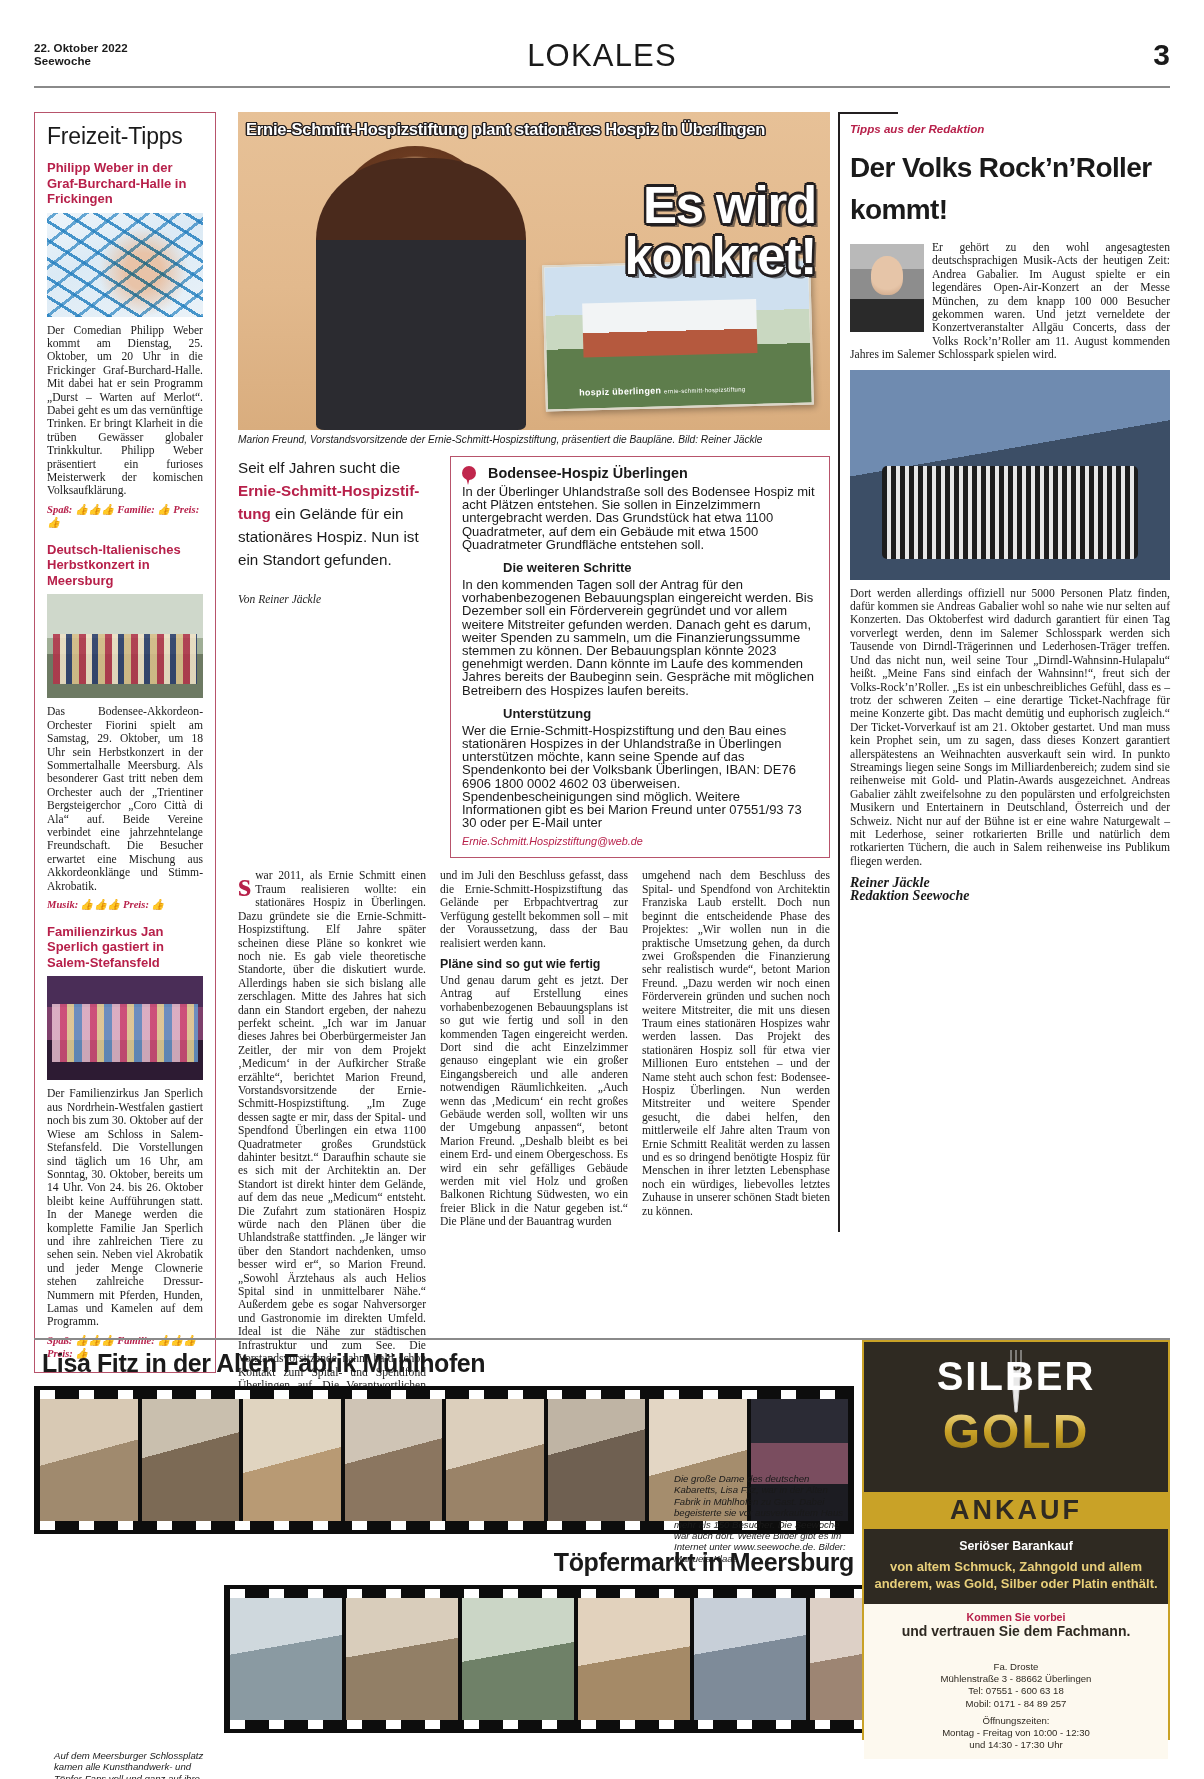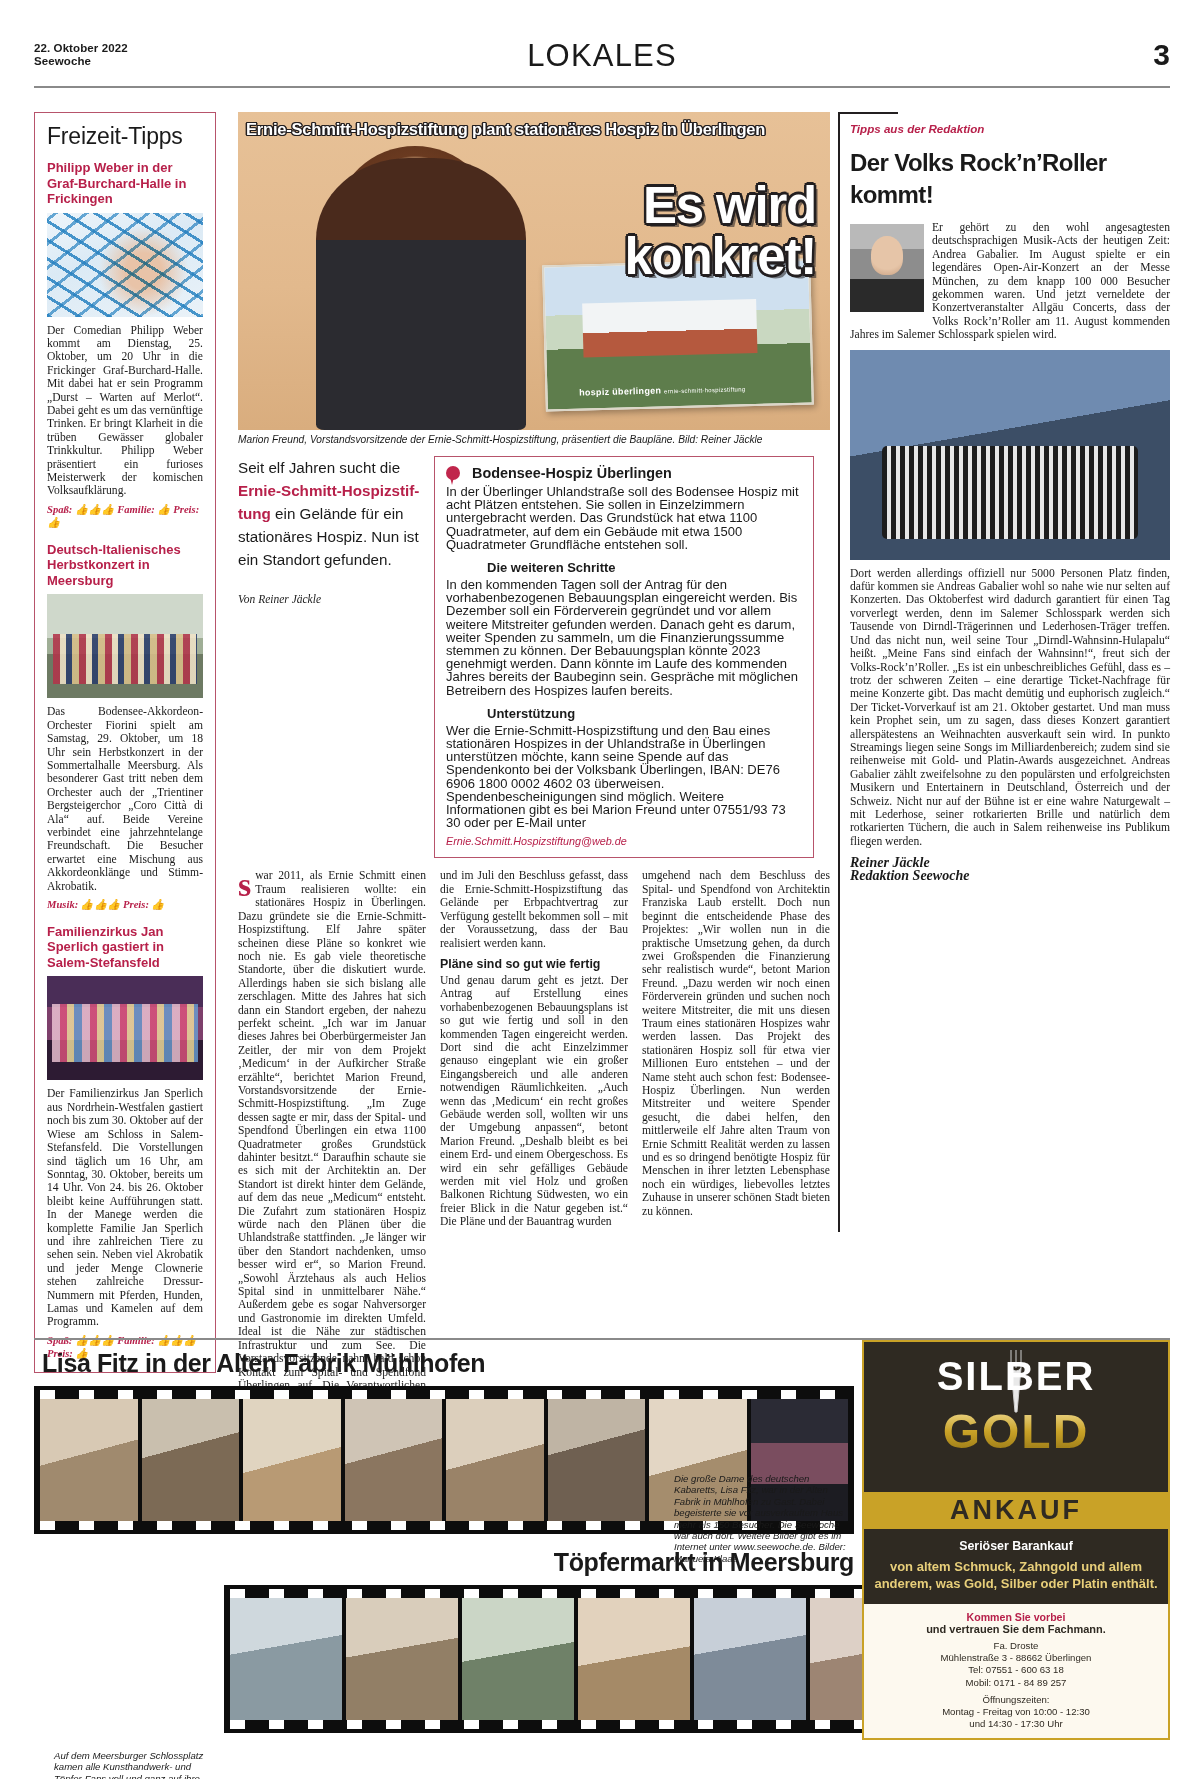--- a/index.html
+++ b/index.html
@@ -83,21 +83,21 @@
       font-size:51px; line-height:51px; font-weight:700; color:#fff; letter-spacing:-1.2px;
       text-shadow:
         -2.6px 0 #231f20, 2.6px 0 #231f20, 0 -2.6px #231f20, 0 2.6px #231f20,
         -2px -2px #231f20, 2px -2px #231f20, -2px 2px #231f20, 2px 2px #231f20,
         4px 4px 0 rgba(35,31,32,.55); margin-top: 24px; }
 
   .photo-caption { font-family:"Liberation Sans", sans-serif; font-style:italic; font-size:10.2px;
       line-height:12px; margin:4px 0 10px 0; }
 
   
-  .lead-row { display:flex; gap:0; }
+  .lead-row { display:flex; gap:16px; }
   .lead-left { width:196px; }
   .lead-in { font-size:15.2px; line-height:23px; }
   .lead-in .hl { color:#b7204a; font-weight:700; }
   .byline { font-family:"Liberation Serif", serif; font-style:italic; font-size:11.5px; margin-top:22px; }
 
   .infobox { width:380px; border:1px solid #b7536b; padding:8px 11px 10px 11px; }
   .ib-h1 { font-size:14.4px; font-weight:700; margin:0 0 4px 26px; }
   .ib-h2 { font-size:13px; font-weight:700; margin:9px 0 3px 0;padding-left:41px; }
   .ib-p  { font-size:13px; line-height:13.2px; margin:0; text-align:left; }
   .ib-mail { font-style:italic; font-size:10.8px; color:#b7204a; margin-top:6px; }
@@ -112,21 +112,21 @@
   .body3 .bc { width:188px; font-family:"Liberation Serif", serif; font-size:11.6px; line-height:13.4px; text-align:justify; }
   .body3 .bc p { margin:0; }
   .dropcap::first-letter { float:left; font-size:34px; line-height:28px; font-weight:700; color:#b7204a;
       padding:2px 4px 0 0; font-family:"Liberation Serif", serif; }
 
   
   .corner { position:relative; padding-top:10px; }
   .corner::before { content:""; position:absolute; left:0; top:0; width:60px; height:2px; background:#231f20; }
   .corner::after  { content:""; position:absolute; left:0; top:0; width:2px; height:1120px; background:#231f20; }
   .tipps { color:#b7204a; font-style:italic; font-weight:700; font-size:11.6px; margin:0 0 12px 12px; }
-  .rc-head { font-size:24px; line-height:32px; font-weight:700; margin:0 0 10px 12px; letter-spacing:-.6px; }
+  .rc-head { font-size:28px; line-height:42px; font-weight:700; margin:0 0 10px 12px; letter-spacing:-.6px; }
   .rc-wrap { padding-left:12px; }
   .rc-img { width:74px; height:88px; float:left; margin:3px 8px 4px 0; }
   .rc-text { font-family:"Liberation Serif", serif; font-size:11.6px; line-height:13.4px; text-align:justify; }
   .rc-img2 { width:100%; height:210px; margin:8px 0 7px 0; }
   .rc-sign { font-family:"Liberation Serif", serif; font-style:italic; font-weight:700; font-size:14px; line-height:13px; margin-top:8px; }
 
   
   .bottom { position:absolute; left:34px; top:1338px; width:1136px; }
   .bot-rule { width:1136px; height:2px; background:#8a8a8a; margin-bottom:9px; }
   .bot-title { font-size:25px; font-weight:700; letter-spacing:-.4px; margin:0 0 8px 8px; }
@@ -169,21 +169,21 @@
         font-size:48px; font-weight:700; letter-spacing:2px;
         background:linear-gradient(180deg,#f7e6a8 0%,#c9a227 50%,#8a6c12 100%);
         -webkit-background-clip:text; background-clip:text; color:transparent; }
   .ad-fork { position:absolute; left:50%; top:6px; margin-left:-8px; width:16px; height:66px; }
   .ad-ankauf { background:#c9a227; color:#2f2a22; text-align:center; font-size:27px; font-weight:700; letter-spacing:3px; padding:3px 0; }
   .ad-body { background:#2f2a22; color:#e8cf7a; text-align:center; padding:10px 10px 12px 10px; }
   .ad-b1 { font-size:12.4px; font-weight:700; margin-bottom:5px; color:#ffffff; }
   .ad-b2 { font-size:13px; font-weight:700; line-height:17px; }
   .ad-foot { background:#fdf9ef; color:#2f2a22; text-align:center; padding:7px 8px 8px 8px; }
   .ad-come { font-size:10.6px; font-weight:700; color:#b7204a; }
-  .ad-trust { font-size:11px; font-weight:700; margin-bottom:5px; }
+  .ad-trust { font-size:14px; font-weight:700; margin-bottom:22px; }
   .ad-addr { font-size:9.6px; line-height:12.2px; }
   .ad-hours { font-size:9.6px; line-height:12.2px; margin-top:5px; }
 </style>
 </head>
 <body>
 
 <div class="page">
 
   <div class="masthead">
     <div class="mast-date">

